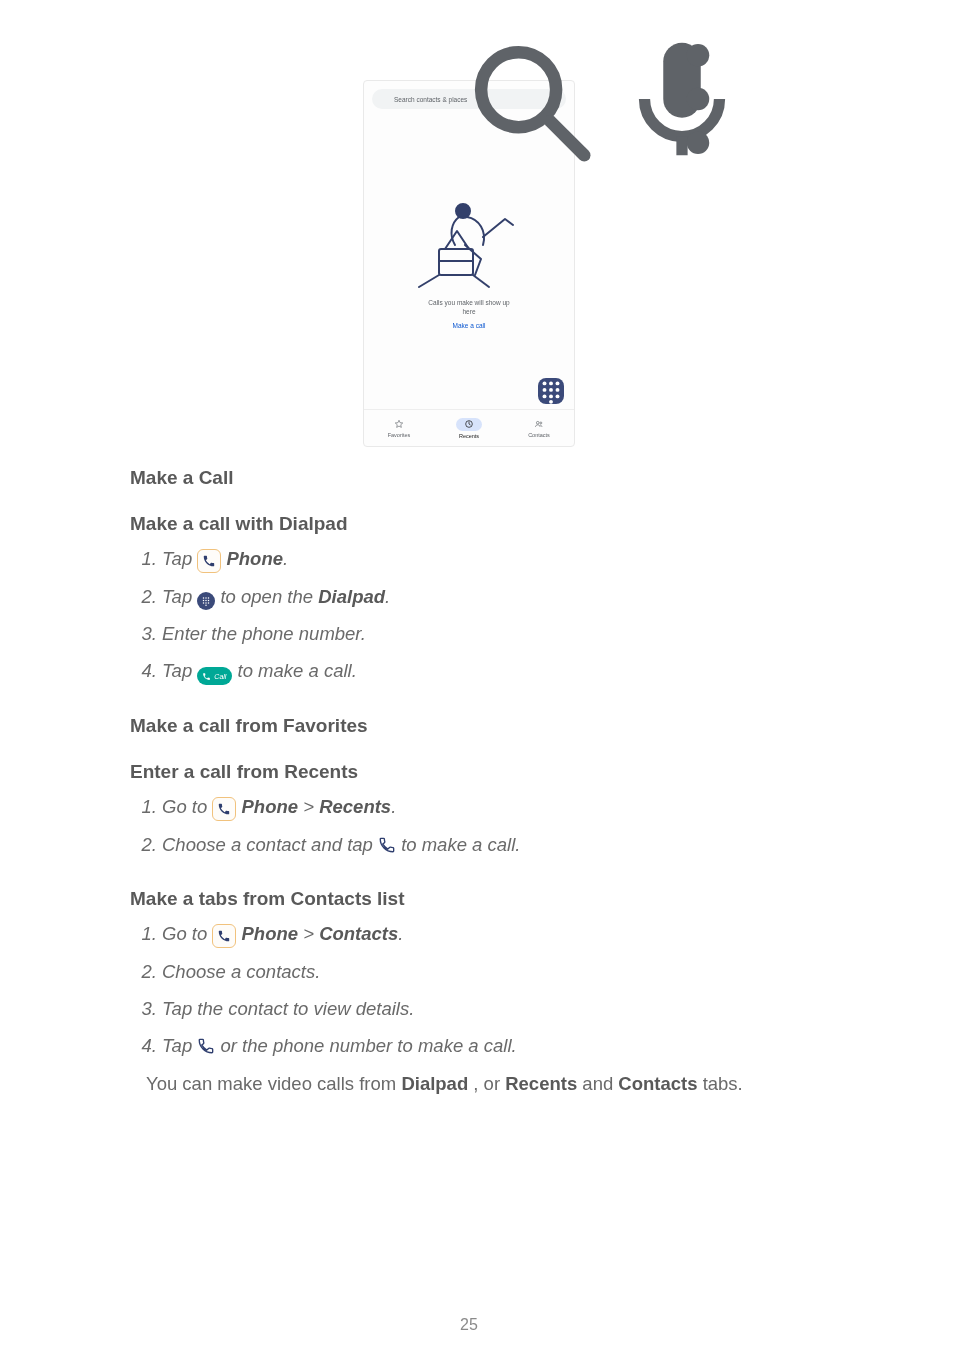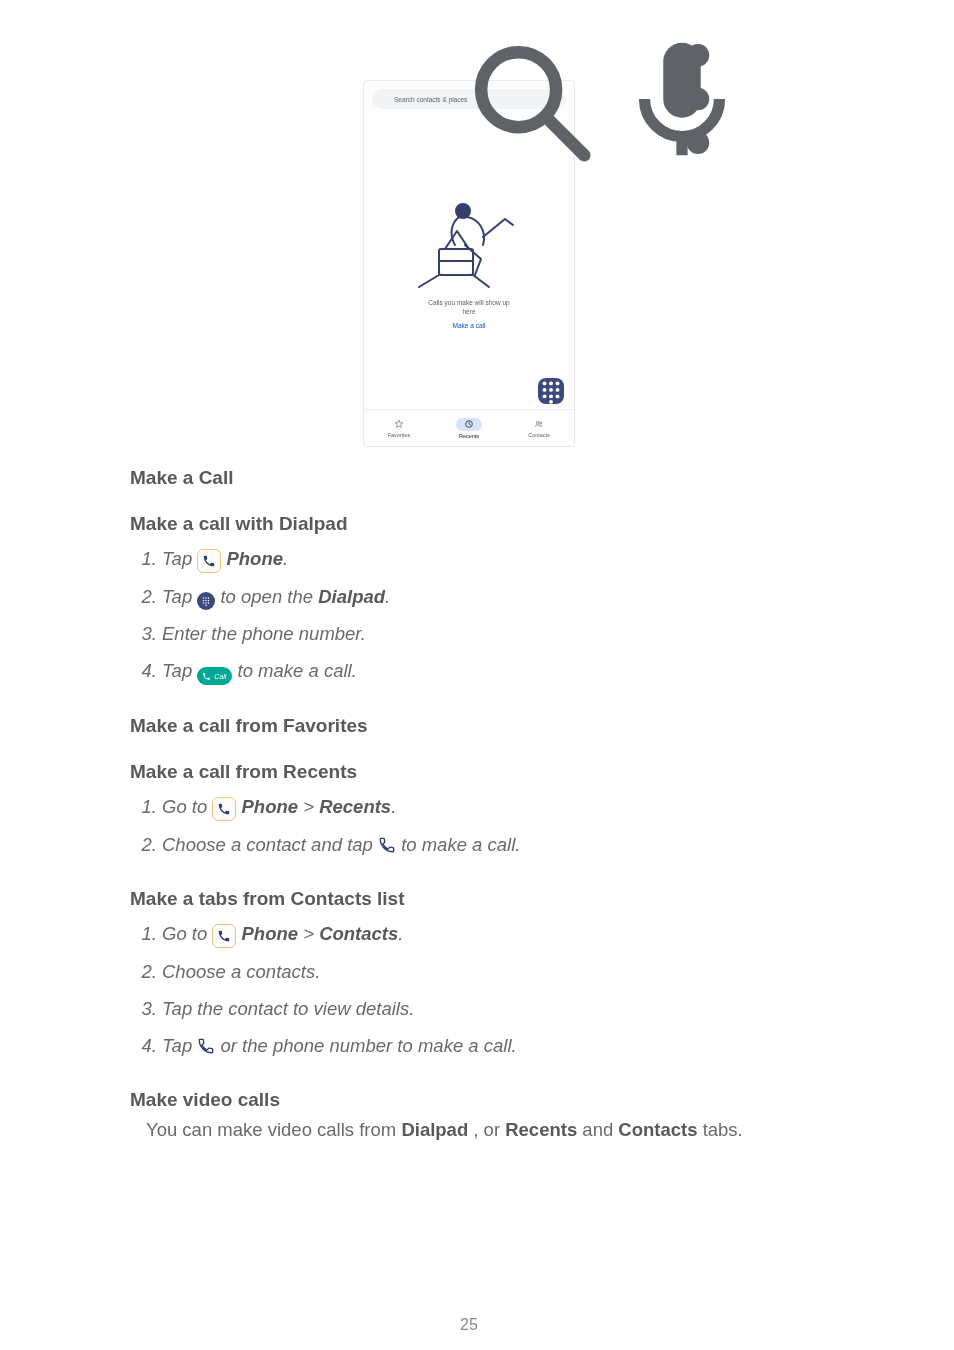--- a/index.html
+++ b/index.html
@@ -347,21 +347,21 @@
             <use href="#i-phone-fill"></use>
           </svg>
           <span>Call</span>
       </span>
       <span> to make a call.</span>
     </li>
   </ol>
 
   <h4 class="sub-title">Make a call from Favorites</h4>
 
-  <h4 class="sub-title">Make a call from Recents</h4>
+  <h4 class="sub-title">Enter a call from Recents</h4>
   <ol class="steps">
     <li>
       <span>Go to </span>
       <span class="iconchip">
           <svg fill="#2f3e6e">
             <use href="#i-phone-fill"></use>
           </svg>
         </span>
       <span class="b">Phone</span><span> &gt; </span><span class="b">Recents</span><span>.</span>
     </li>
@@ -393,19 +393,18 @@
       <span>Tap </span>
       <span class="inline-phone-icon">
           <svg style="color:#2f3e6e">
             <use href="#i-phone-outline"></use>
           </svg>
         </span>
       <span> or the phone number to make a call.</span>
     </li>
   </ol>
 
-  <h4 class="sub-title">Make video calls</h4>
   <p class="para">
     <span>You can make video calls from </span><span class="b">Dialpad</span><span> , or </span><span class="b">Recents</span><span> and </span><span class="b">Contacts</span><span> tabs.</span>
   </p>
 
   <div class="page-num">25</div>
 </div>
 
 </body></html>

